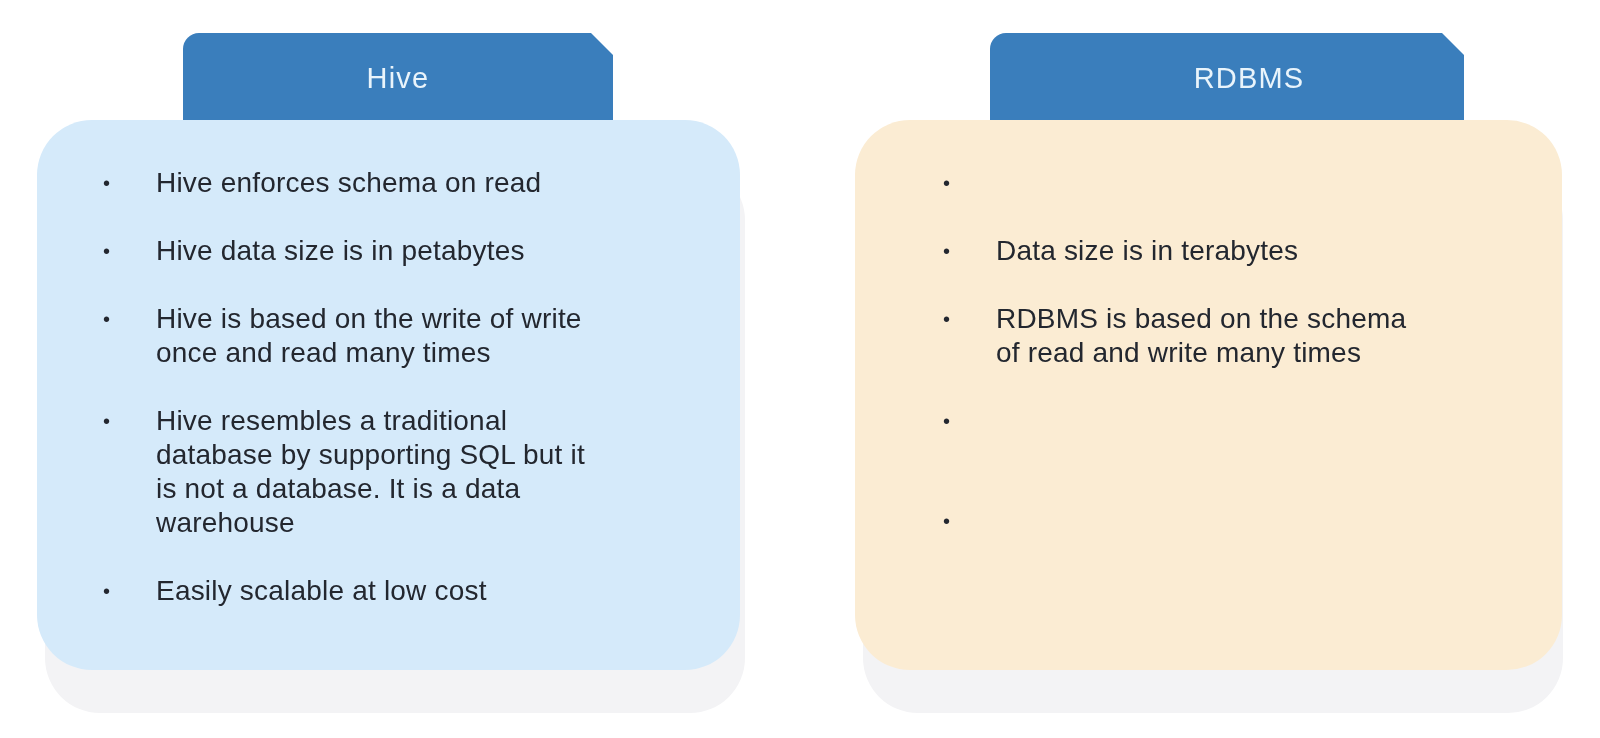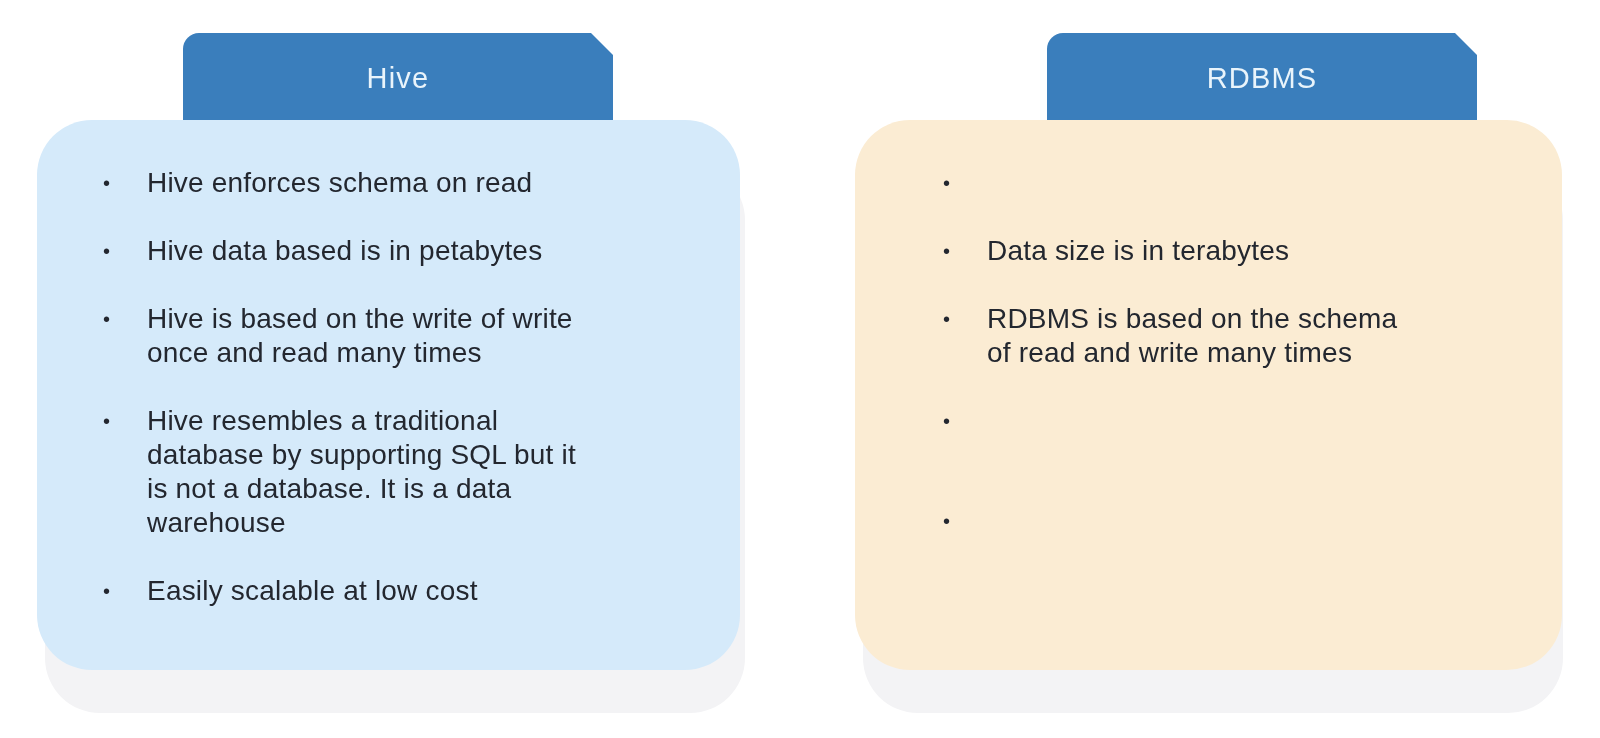--- a/index.html
+++ b/index.html
@@ -26,21 +26,21 @@
     display: flex;
     align-items: center;
     justify-content: center;
     font-size: 29px;
     letter-spacing: 1.2px;
     border-top-left-radius: 16px;
     clip-path: polygon(0 0, calc(100% - 22px) 0, 100% 22px, 100% 100%, 0 100%);
     z-index: 1;
   }
   .tab-hive  { left: 175px; margin-left: 8px; }
-  .tab-rdbms { left: 1047px; }
+  .tab-rdbms { left: 990px; padding-left: 44px; }
 
   
   .shadow-card {
     position: absolute;
     top: 165px;
     width: 700px;
     height: 548px;
     background: var(--shadow-bg, #f3f3f5);
     border-radius: 55px;
     z-index: 2;
@@ -79,40 +79,41 @@
   .bullet { display: flex; }
   .dot {
     flex: 0 0 44px;
     width: 44px;
     font-size: 20px;
     line-height: 34px;
   }
   .txt {
     white-space: pre-line;
     letter-spacing: 0.2px;
+    margin-left: 9px;
   }
   .gap-xl { margin-top: 32px; }
 </style>
 </head>
 <body>
 
 <div class="canvas">
 
   <div class="tab tab-hive">
     <span>Hive</span>
   </div>
   <div class="shadow-card shadow-hive"></div>
   <div class="card card-hive">
     <div class="bullet">
       <span class="dot">•</span>
       <span class="txt">Hive enforces schema on read</span>
     </div>
     <div class="bullet">
       <span class="dot">•</span>
-      <span class="txt">Hive data based is in petabytes</span>
+      <span class="txt">Hive data size is in petabytes</span>
     </div>
     <div class="bullet">
       <span class="dot">•</span>
       <span class="txt">Hive is based on the write of write
 once and read many times</span>
     </div>
     <div class="bullet">
       <span class="dot">•</span>
       <span class="txt">Hive resembles a traditional
 database by supporting SQL but it

